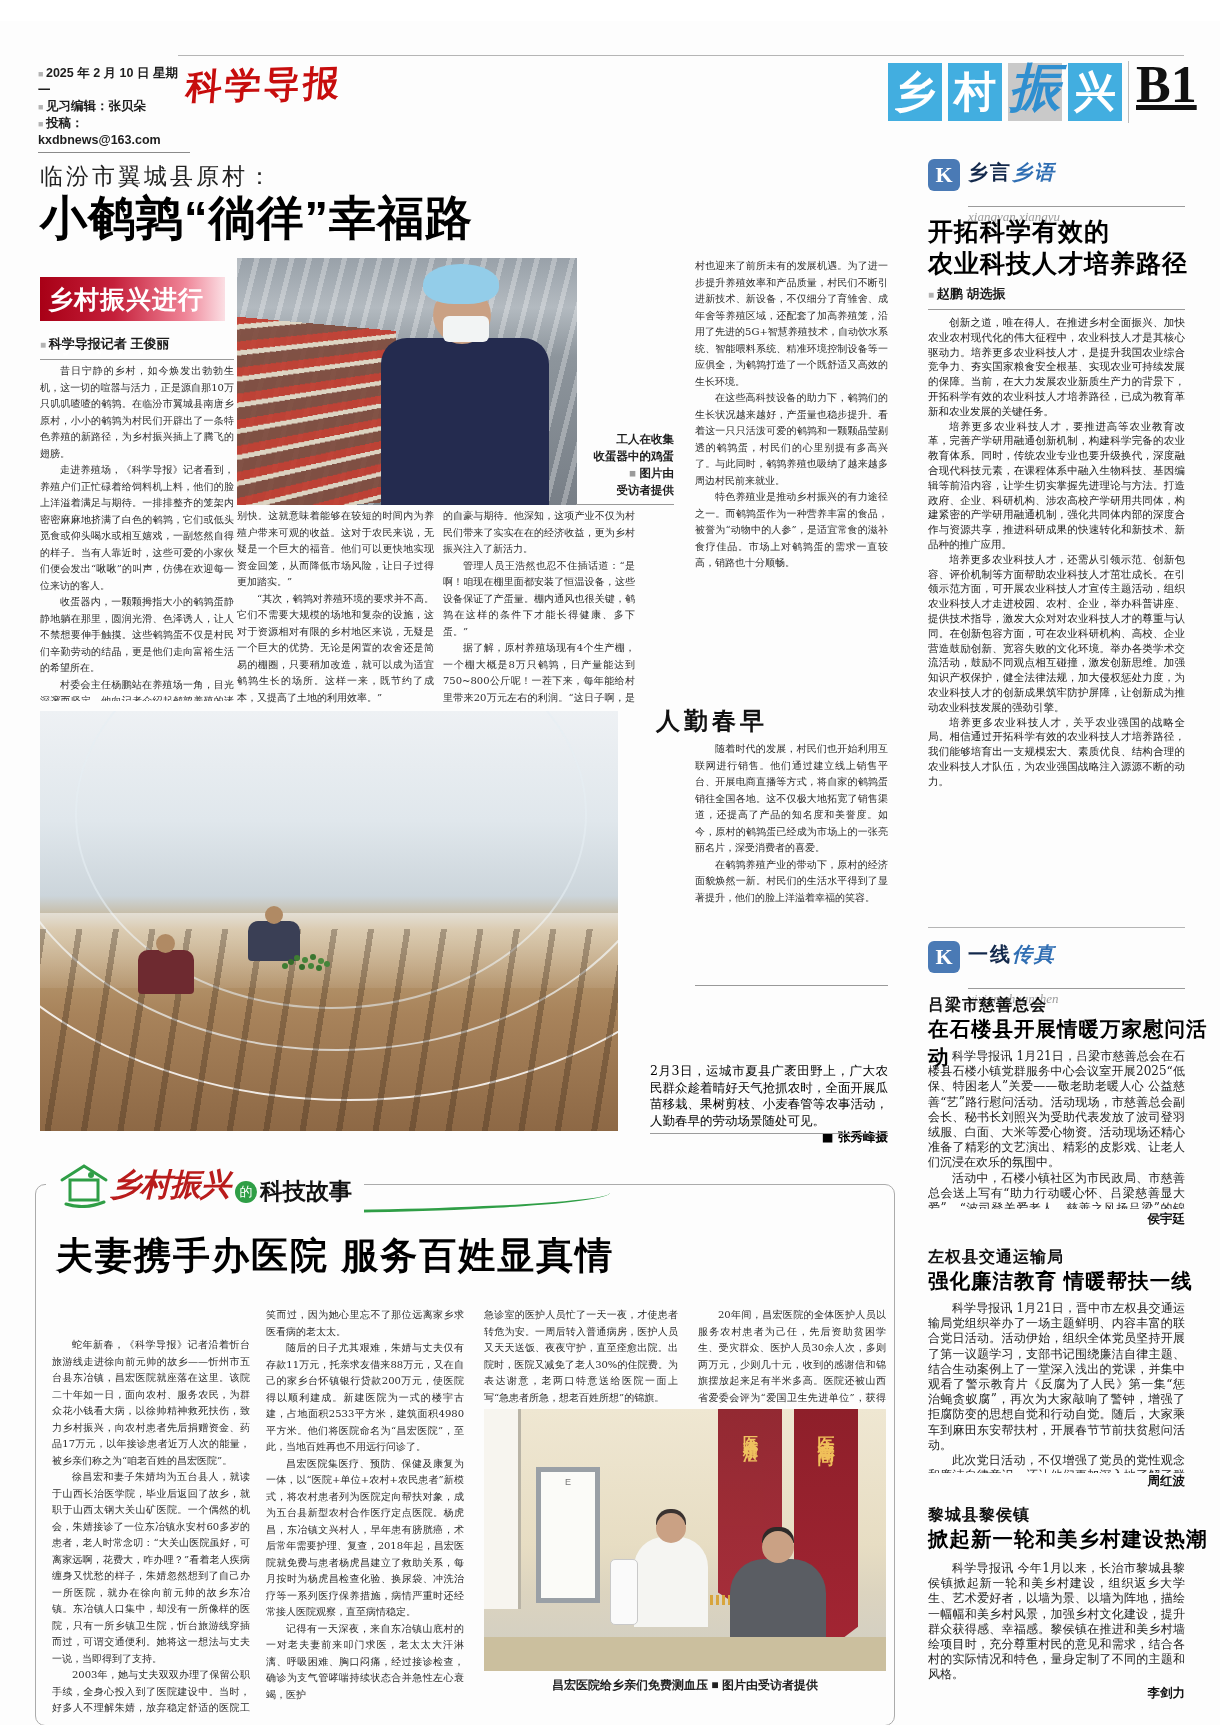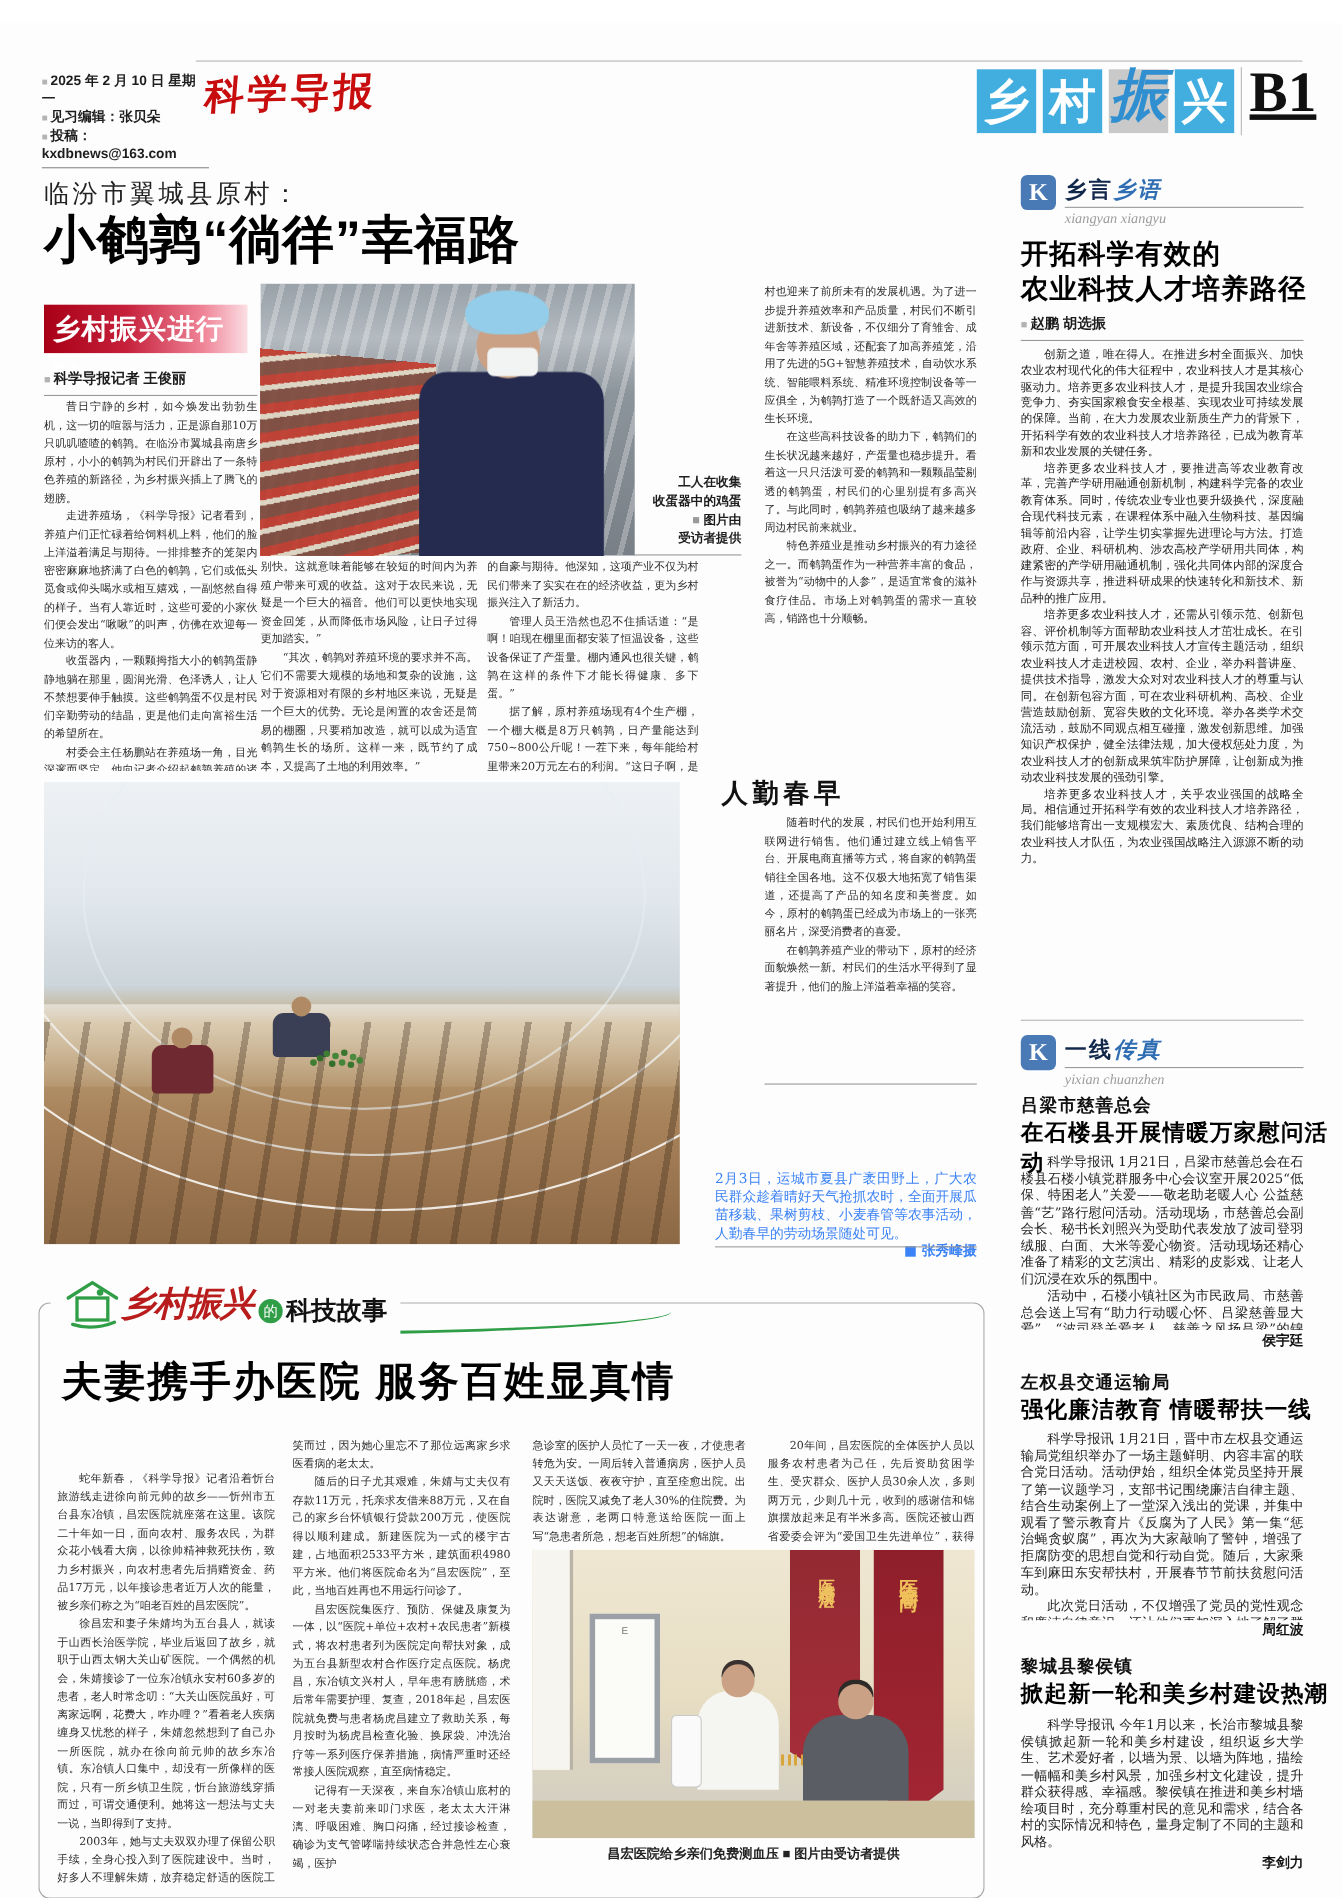--- a/index.html
+++ b/index.html
@@ -74,21 +74,21 @@
           background:linear-gradient(180deg,rgba(255,255,255,.5),rgba(255,255,255,.08));}
   .worker{position:absolute;border-radius:10px 10px 4px 4px;}
   #photo2 .w1{left:36%;top:50%;width:52px;height:40px;background:#3a3f55;}
   #photo2 .w1h{position:absolute;left:39%;top:46.5%;width:18px;height:18px;background:#b08a64;border-radius:50%;}
   #photo2 .w2{left:17%;top:57%;width:56px;height:44px;background:#6e2a30;}
   #photo2 .w2h{position:absolute;left:20%;top:53%;width:19px;height:19px;background:#b08a64;border-radius:50%;}
   #photo2 .greens{position:absolute;left:44%;top:58%;width:6px;height:6px;border-radius:50%;background:#3f7d32;
       box-shadow:8px 2px #45853a,16px -1px #3a7630,24px 3px #4c8a3d,5px 9px #356d2b,14px 8px #45853a,
                  22px 10px #3a7630,30px 6px #45853a,-6px 4px #356d2b,-12px 8px #3f7d32;}
   #cap2{left:650px;top:1042px;width:238px;font-family:"DejaVu Serif",serif;font-size:12.5px;
-        line-height:16.5px;text-align:justify;color:#3b82f6;}
+        line-height:16.5px;text-align:justify;color:#000000;}
   #cap2 .credit{float:right;font-weight:bold;}
   #cap2rule{left:650px;top:1112px;width:238px;background:#9c9c9c;}
   
   #story-box{left:35px;top:1163px;width:858px;height:540px;border:1px solid #ababab;border-radius:10px;}
   #story-badge{left:46px;top:1126px;display:flex;align-items:center;background:#fdfdfd;padding:0 12px;height:76px;}
   #story-badge .t1{font-family:"Liberation Serif",serif;font-style:italic;font-size:31px;font-weight:900;
                    letter-spacing:-1px;color:#b91c1c;}
   #story-badge .de{display:inline-block;width:22px;height:22px;border-radius:50%;background:#2f9e46;color:#fff;
                    font-size:13px;line-height:22px;text-align:center;margin:14px 3px 0 5px;}
   #story-badge .t2{font-size:23px;font-weight:900;margin-top:12px;color:#111;}
@@ -123,21 +123,21 @@
   #photo3 .path{position:absolute;right:92px;top:122px;width:32px;height:32px;background:#caa184;border-radius:50%;}
   #photo3 .pathair{position:absolute;right:92px;top:118px;width:32px;height:16px;background:#2e2a28;border-radius:14px 14px 0 0;}
   #photo3 .desk{position:absolute;left:0;bottom:0;width:100%;height:34px;background:#cbbf9e;}
   #photo3 .disp{position:absolute;left:126px;top:150px;width:26px;height:64px;background:#fafafa;
           border:1px solid #c9c9c9;border-radius:5px;}
   
   .kbadge{display:flex;align-items:flex-start;}
   .kbox{width:32px;height:32px;background:#4a7ab5;border-radius:6px;color:#fff;text-align:center;
         font-family:"Liberation Serif",serif;font-size:22px;font-weight:bold;line-height:32px;flex:none;}
   .kright{margin-left:8px;flex:1;}
-  .krow{border-bottom:1px solid #9a9a9a;padding-bottom:2px;font-size:20px;font-weight:900;
+  .krow{border-bottom:1px solid #9a9a9a;padding-bottom:20px;font-size:20px;font-weight:900;
         font-family:"Liberation Serif",serif;color:#12284b;letter-spacing:2px;}
   .krow .script{color:#2f6eb3;font-style:italic;}
   .pinyin{font-family:"Liberation Serif",serif;font-style:italic;font-size:13px;color:#9b9b9b;margin-top:2px;}
   #rbadge1{left:928px;top:138px;width:257px;}
   #rtitle1{left:928px;top:194px;font-size:25px;font-weight:900;line-height:32px;color:#000;letter-spacing:1px;}
   #rbyline{left:928px;top:264px;width:257px;}
   #rkai{left:928px;top:294px;width:257px;height:596px;font-family:"DejaVu Serif",serif;font-size:10.5px;
         line-height:14.8px;text-align:justify;color:#222;overflow:hidden;}
   #rkai p{margin:0;text-indent:2em;}
   #rdivider{left:928px;top:906px;width:257px;}

